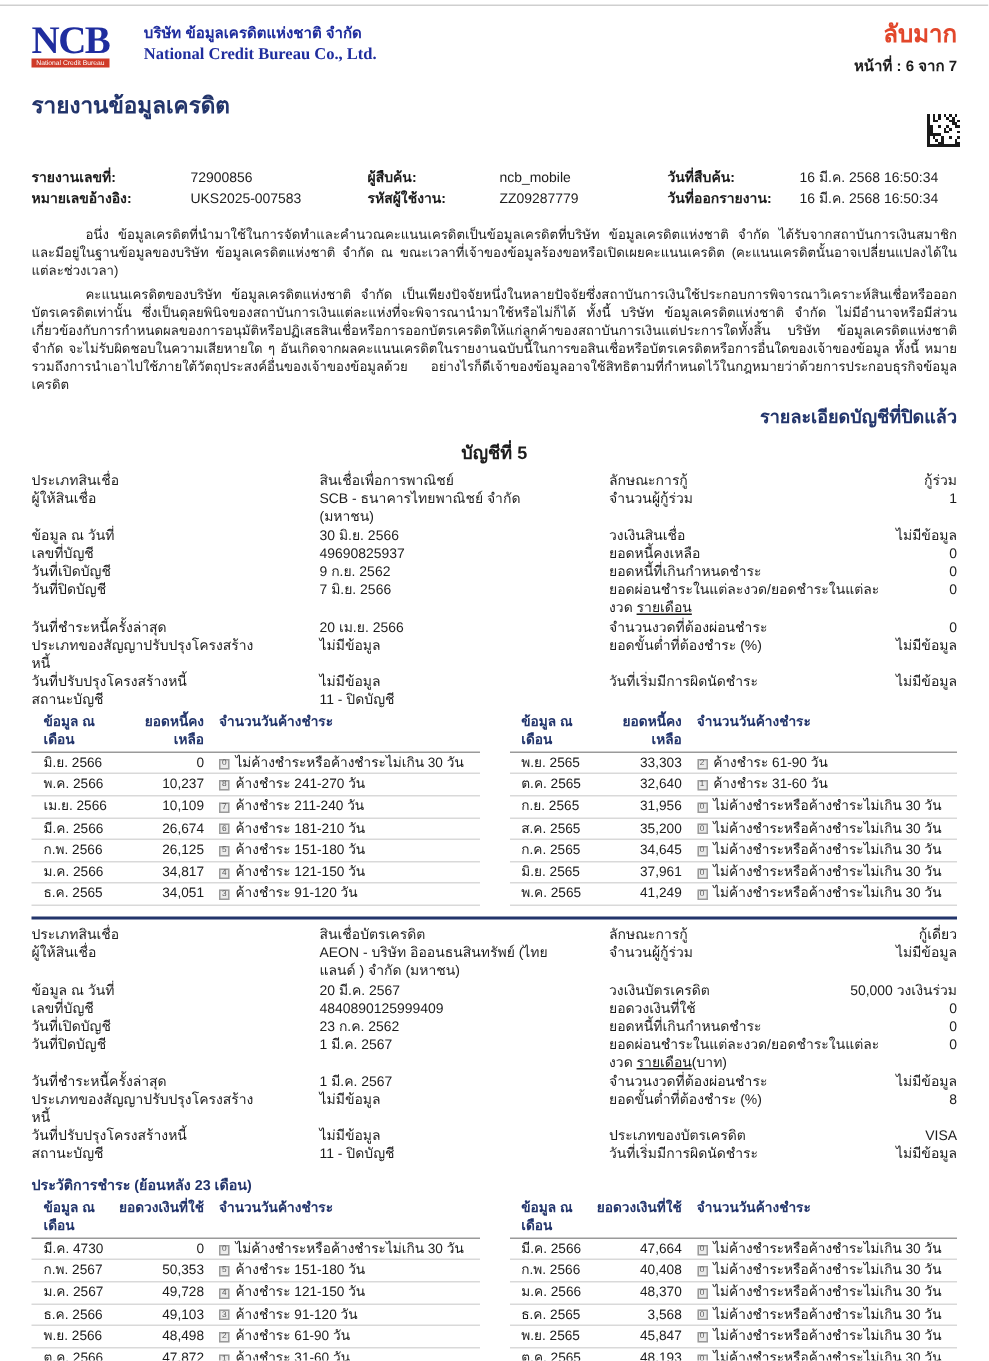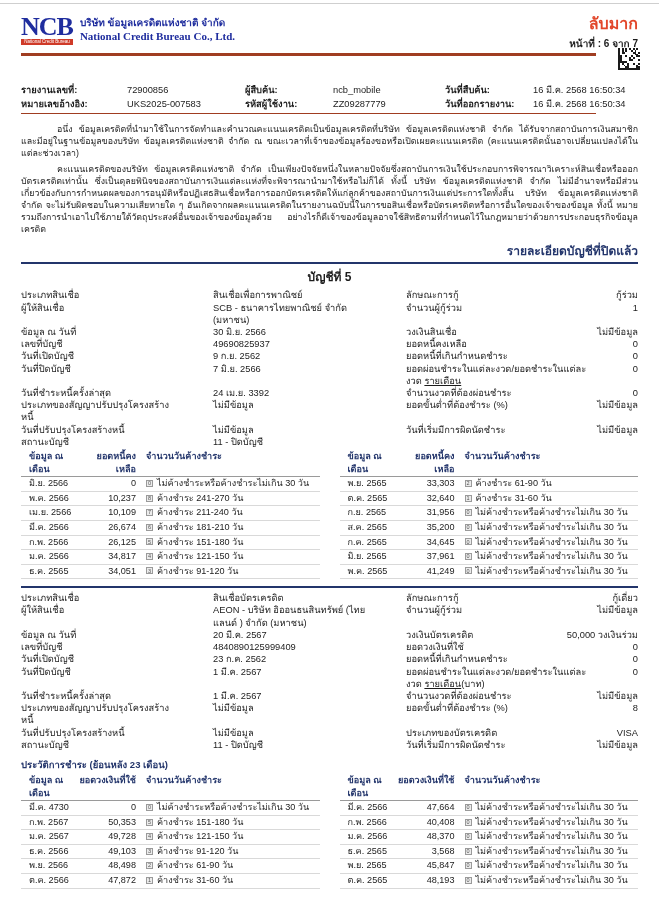--- a/index.html
+++ b/index.html
@@ -10,21 +10,21 @@
   html,body{width:659px;height:907px;background:#fff;overflow:hidden;}
   body{font-family:"Liberation Sans",sans-serif;color:var(--text);}
   .page{position:relative;width:659px;height:907px;padding:0 21px;display:flex;flex-direction:column;}
   .top-rule{position:absolute;top:3px;left:0;right:0;border-top:1.5px solid #cfcfcf;}
 
   
   .hdr{display:flex;align-items:flex-start;margin-top:15px;}
   .logo{flex:0 0 auto;}
   .logo-ncb{font-family:"Liberation Serif",serif;font-weight:bold;font-size:26px;line-height:23px;color:var(--logo-blue);letter-spacing:-1px;text-align:right;}
   .logo-band{background:var(--logo-red);color:#fff;font-size:4.5px;line-height:6px;text-align:center;padding:0 1px;margin-top:1px;white-space:nowrap;}
-  .company{margin-left:7px;padding-top:1px;color:var(--logo-blue);}
+  .company{margin-left:23px;padding-top:1px;color:var(--logo-blue);}
   .company-th{font-size:10px;font-weight:bold;line-height:13px;}
   .company-en{font-family:"Liberation Serif",serif;font-size:11px;font-weight:bold;line-height:14px;}
   .hdr-right{margin-left:auto;text-align:right;padding-top:0;}
   .confidential{color:var(--red);font-weight:bold;font-size:16px;line-height:18px;}
   .page-num{font-size:10px;font-weight:bold;margin-top:3px;}
 
   .report-title{margin-top:7px;font-size:15px;font-weight:bold;color:var(--navy);}
   .rule-maroon{height:2.5px;background:var(--maroon);margin-top:2px;margin-right:42px;}
   .rule-maroon.thin{height:1.8px;margin-top:3px;}
 
@@ -73,20 +73,21 @@
     <div class="company">
       <div class="company-th">บริษัท ข้อมูลเครดิตแห่งชาติ จำกัด</div>
       <div class="company-en">National Credit Bureau Co., Ltd.</div>
     </div>
     <div class="hdr-right">
       <div class="confidential">ลับมาก</div>
       <div class="page-num">หน้าที่ :  6  จาก  7</div>
     </div>
   </div>
 
+  <div class="report-title">รายงานข้อมูลเครดิต</div>
   <div class="rule-maroon"></div>
 
   <div class="meta-wrap">
     <div class="meta-grid">
       <span class="meta-label">รายงานเลขที่:</span>
       <span class="meta-value">72900856</span>
       <span class="meta-label">ผู้สืบค้น:</span>
       <span class="meta-value">ncb_mobile</span>
       <span class="meta-label">วันที่สืบค้น:</span>
       <span class="meta-value">16 มี.ค. 2568 16:50:34</span>
@@ -211,21 +212,21 @@
             <span class="fval r">0</span>
           </div>
           <div class="frow">
             <span class="flab">วันที่ปิดบัญชี</span>
             <span class="fval">7 มิ.ย. 2566</span>
             <span class="flab">ยอดผ่อนชำระในแต่ละงวด/ยอดชำระในแต่ละงวด <span class="flink">รายเดือน</span></span>
             <span class="fval r">0</span>
           </div>
           <div class="frow">
             <span class="flab">วันที่ชำระหนี้ครั้งล่าสุด</span>
-            <span class="fval">24 เม.ย. 3392</span>
+            <span class="fval">20 เม.ย. 2566</span>
             <span class="flab">จำนวนงวดที่ต้องผ่อนชำระ</span>
             <span class="fval r">0</span>
           </div>
           <div class="frow">
             <span class="flab">ประเภทของสัญญาปรับปรุงโครงสร้างหนี้</span>
             <span class="fval">ไม่มีข้อมูล</span>
             <span class="flab">ยอดขั้นต่ำที่ต้องชำระ (%)</span>
             <span class="fval r">ไม่มีข้อมูล</span>
           </div>
           <div class="frow">

